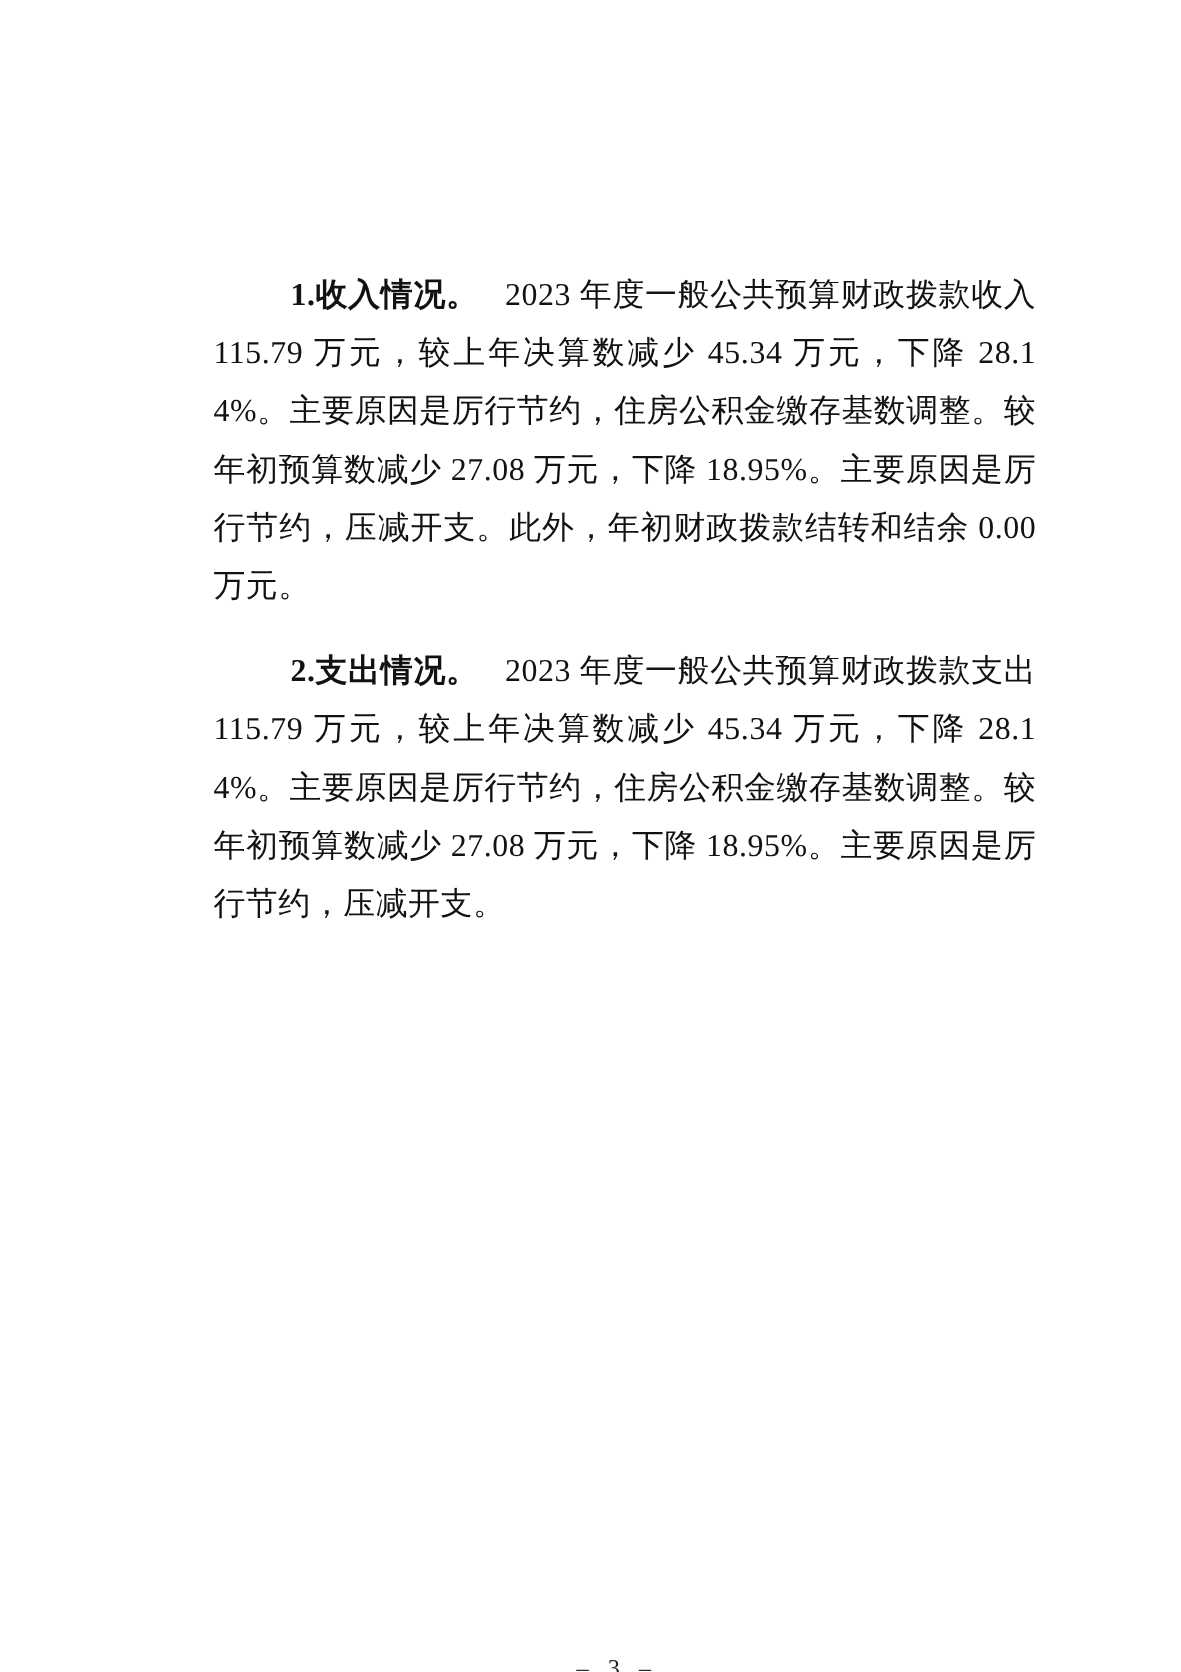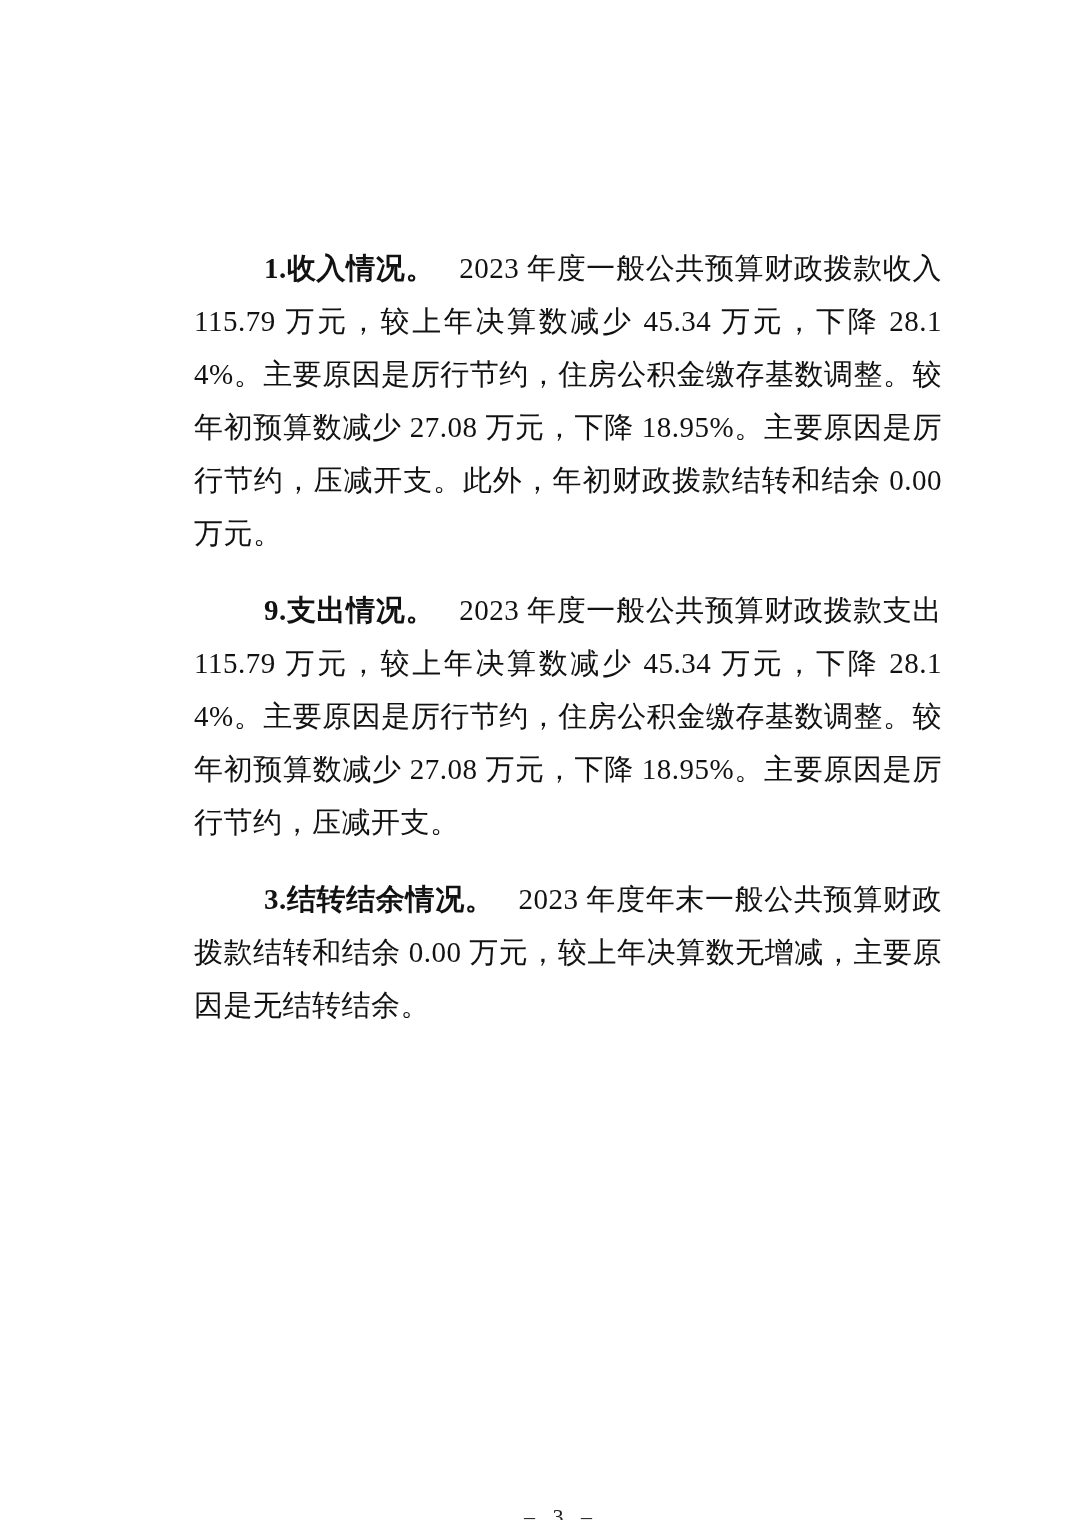--- a/index.html
+++ b/index.html
@@ -46,23 +46,22 @@
   }
 </style>
 </head>
 <body>
 
 <div class="page">
   <div class="content">
 
     <p class="para"><span class="heading">1.收入情况。</span><span>2023 年度一般公共预算财政拨款收入 115.79 万元，较上年决算数减少 45.34 万元，下降 28.14%。主要原因是厉行节约，住房公积金缴存基数调整。较年初预算数减少 27.08 万元，下降 18.95%。主要原因是厉行节约，压减开支。此外，年初财政拨款结转和结余 0.00 万元。</span></p>
 
-    <p class="para"><span class="heading">9.支出情况。</span><span>2023 年度一般公共预算财政拨款支出 115.79 万元，较上年决算数减少 45.34 万元，下降 28.14%。主要原因是厉行节约，住房公积金缴存基数调整。较年初预算数减少 27.08 万元，下降 18.95%。主要原因是厉行节约，压减开支。</span></p>
+    <p class="para"><span class="heading">2.支出情况。</span><span>2023 年度一般公共预算财政拨款支出 115.79 万元，较上年决算数减少 45.34 万元，下降 28.14%。主要原因是厉行节约，住房公积金缴存基数调整。较年初预算数减少 27.08 万元，下降 18.95%。主要原因是厉行节约，压减开支。</span></p>
 
-    <p class="para"><span class="heading">3.结转结余情况。</span><span>2023 年度年末一般公共预算财政拨款结转和结余 0.00 万元，较上年决算数无增减，主要原因是无结转结余。</span></p>
 
 
 
 
   </div>
 
   <div class="footer">– 3 –</div>
 </div>
 
 </body></html>

